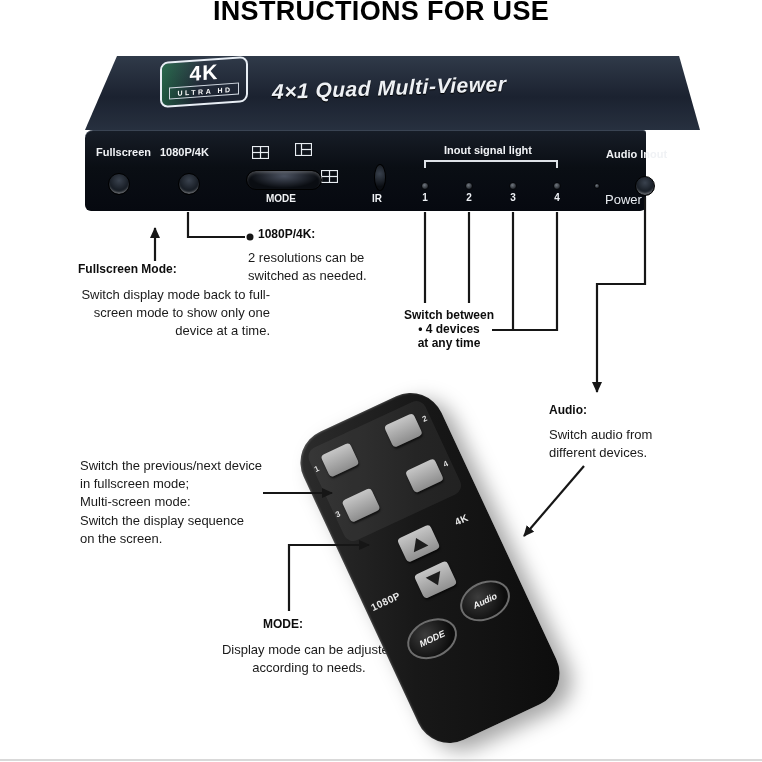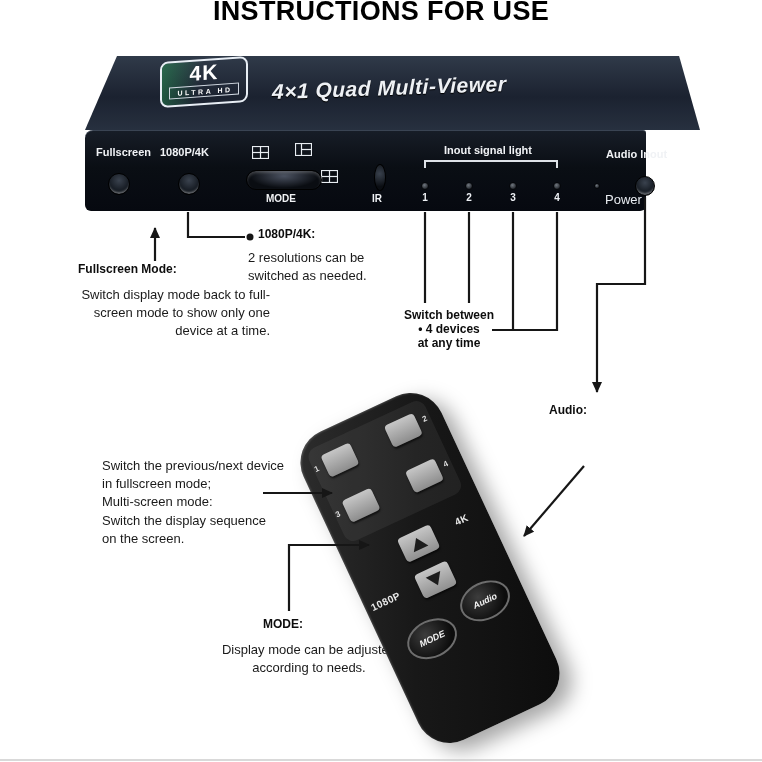--- a/index.html
+++ b/index.html
@@ -153,22 +153,23 @@
   <div class="ann-h" style="left:258px;top:227px;">1080P/4K:</div>
   <div class="ann-b" style="left:248px;top:249px;width:148px;">2 resolutions can be switched as needed.</div>
 
   <div class="ann-bold-c" style="left:375px;top:308px;width:148px;">
     <div>Switch between</div>
     <div>• 4 devices</div>
     <div>at any time</div>
   </div>
 
   <div class="ann-h" style="left:549px;top:403px;">Audio:</div>
-
-  <div class="ann-b prewrap" style="left:80px;top:457px;width:220px;margin-left:22px;">Switch the previous/next device
+  <div class="ann-b" style="left:549px;top:426px;width:132px;">Switch audio from different devices.</div>
+
+  <div class="ann-b prewrap" style="left:80px;top:457px;width:220px;">Switch the previous/next device
 in fullscreen mode;
 Multi-screen mode:
 Switch the display sequence
 on the screen.</div>
 
   <div class="ann-h" style="left:263px;top:617px;">MODE:</div>
   <div class="ann-b" style="left:218px;top:641px;width:182px;text-align:center;">Display mode can be adjusted according to needs.</div>
 
   <div class="remote">
     <div class="r-panel"></div>

